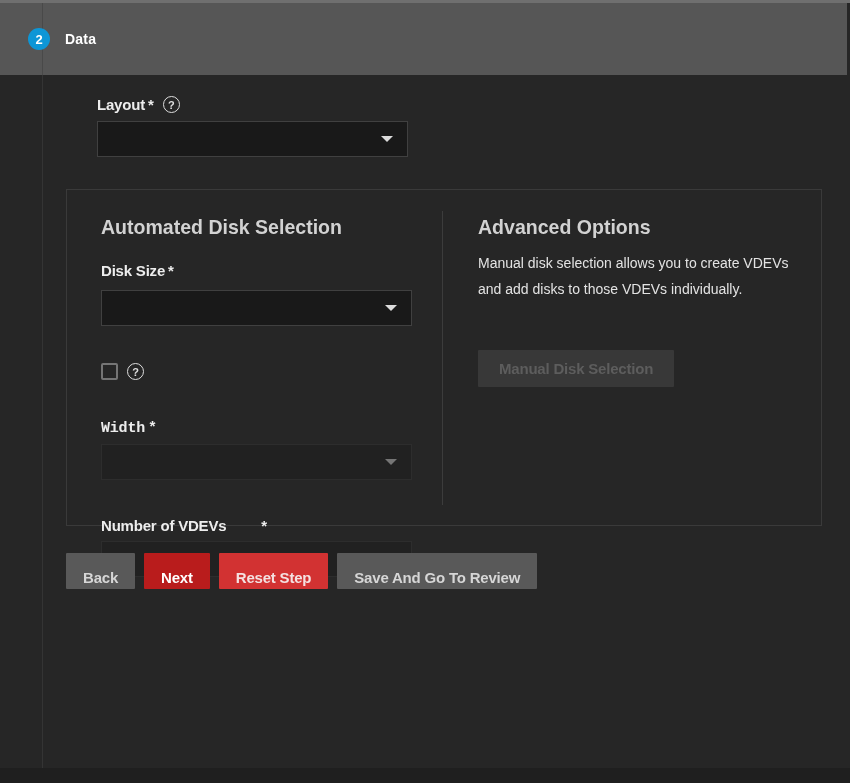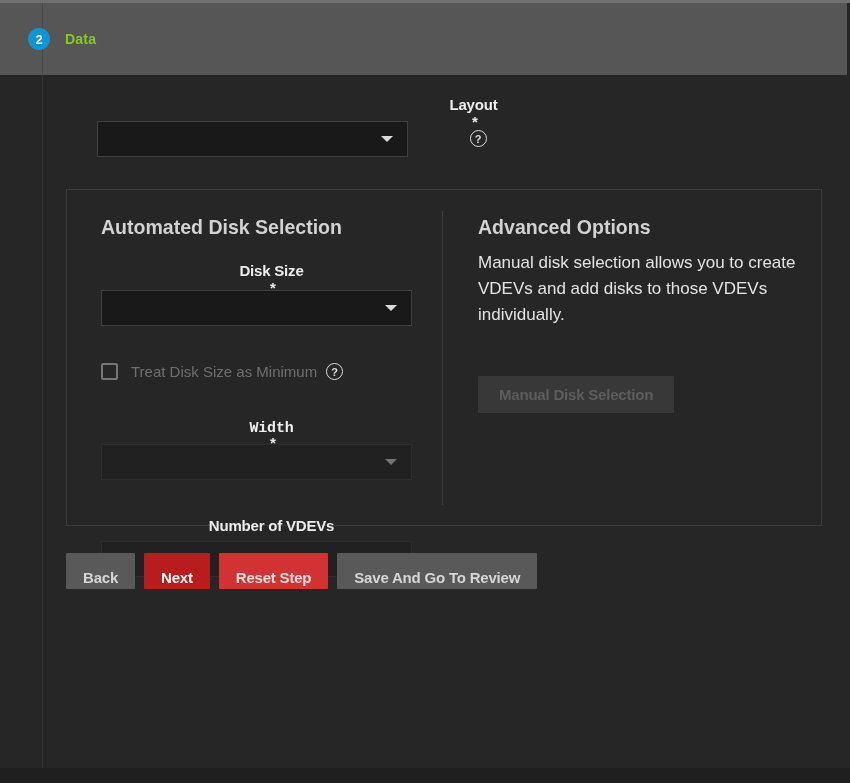--- a/index.html
+++ b/index.html
@@ -20,32 +20,32 @@
     z-index:2;
   }
   .header-line { position:absolute; left:42px; top:0; bottom:0; width:1px; background:#494949; }
   .step-circle {
     width:22px; height:22px; border-radius:50%;
     background:#0d96d6; color:#ffffff;
     font-size:13px; font-weight:bold;
     display:flex; align-items:center; justify-content:center;
     position:relative; z-index:3;
   }
-  .step-label { margin-left:15px; font-size:14px; font-weight:bold; color:#84cc16; letter-spacing:.2px; position:relative; z-index:3; }
+  .step-label { margin-left:15px; font-size:14px; font-weight:bold; color:#ffffff; letter-spacing:.2px; position:relative; z-index:3; }
   .stepper-line-body { position:absolute; left:42px; top:75px; bottom:0; width:1px; background:#343434; z-index:0; }
 
   
   .content { position:absolute; top:75px; left:0; right:0; bottom:0; z-index:1; }
   .description {
     margin:10px 0 0 97px; width:672px;
     font-size:15px; line-height:26px; color:#dcdcdc;
   }
   .field-block { margin-left:97px; }
   .field-block.layout { margin-top:21px; }
-  .label-row { display:flex; align-items:center; height:17px;flex-direction:column; }
+  .label-row { display:flex; align-items:center; height:17px; }
   .field-label { font-size:15px; font-weight:bold; color:#ededed; letter-spacing:-0.2px; white-space:nowrap; }
   .req { margin-left:3px; font-size:15px; font-weight:bold; color:#ededed; }
   .help-icon {
     margin-left:9px;
     width:17px; height:17px; border-radius:50%;
     border:1.5px solid #dedede; color:#dedede;
     font-size:11px; font-weight:bold;
     display:inline-flex; align-items:center; justify-content:center;
     cursor:pointer; flex:0 0 auto;
   }
@@ -83,21 +83,21 @@
   .checkbox-row { margin-top:37px; display:flex; align-items:center; height:17px; }
   .checkbox {
     width:17px; height:17px; border:2px solid #757575; border-radius:2px;
     background:transparent; flex:0 0 auto;
   }
   .checkbox-label { margin-left:13px; font-size:15px; color:#6f6f6f; white-space:nowrap; }
   .label-row.mt40 { margin-top:40px;font-family:Liberation Mono, monospace; }
   .label-row.mt37 { margin-top:37px;gap:32px; }
   .select.mt7 { margin-top:7px; }
 
-  .adv-desc { margin-top:11px; width:322px; font-size:17px; line-height:26px; color:#e3e3e3; }
+  .adv-desc { margin-top:11px; width:322px; font-size:14px; line-height:26px; color:#e3e3e3; }
   .manual-btn {
     margin-top:48px; height:37px; padding:0 21px;
     background:#383838; border:none; border-radius:1px;
     font-family:inherit; font-size:15px; font-weight:bold; color:#5d5d5d;
     letter-spacing:-0.2px;
   }
 
   
   .actions { margin:27px 0 0 66px; display:flex; gap:9px; }
   .btn {
@@ -150,21 +150,20 @@
         <span class="field-label">Disk Size</span>
           <span class="req">*</span>
       </div>
       <div class="select">
         <span class="value"></span>
         <span class="caret"></span>
       </div>
 
       <div class="checkbox-row">
         <span class="checkbox"></span>
-        <span class="checkbox-label">Treat Disk Size as Minimum</span>
         <span class="help-icon">?</span>
       </div>
 
       <div class="label-row mt40">
         <span class="field-label">Width</span>
           <span class="req">*</span>
       </div>
       <div class="select disabled mt7">
         <span class="value"></span>
         <span class="caret"></span>

